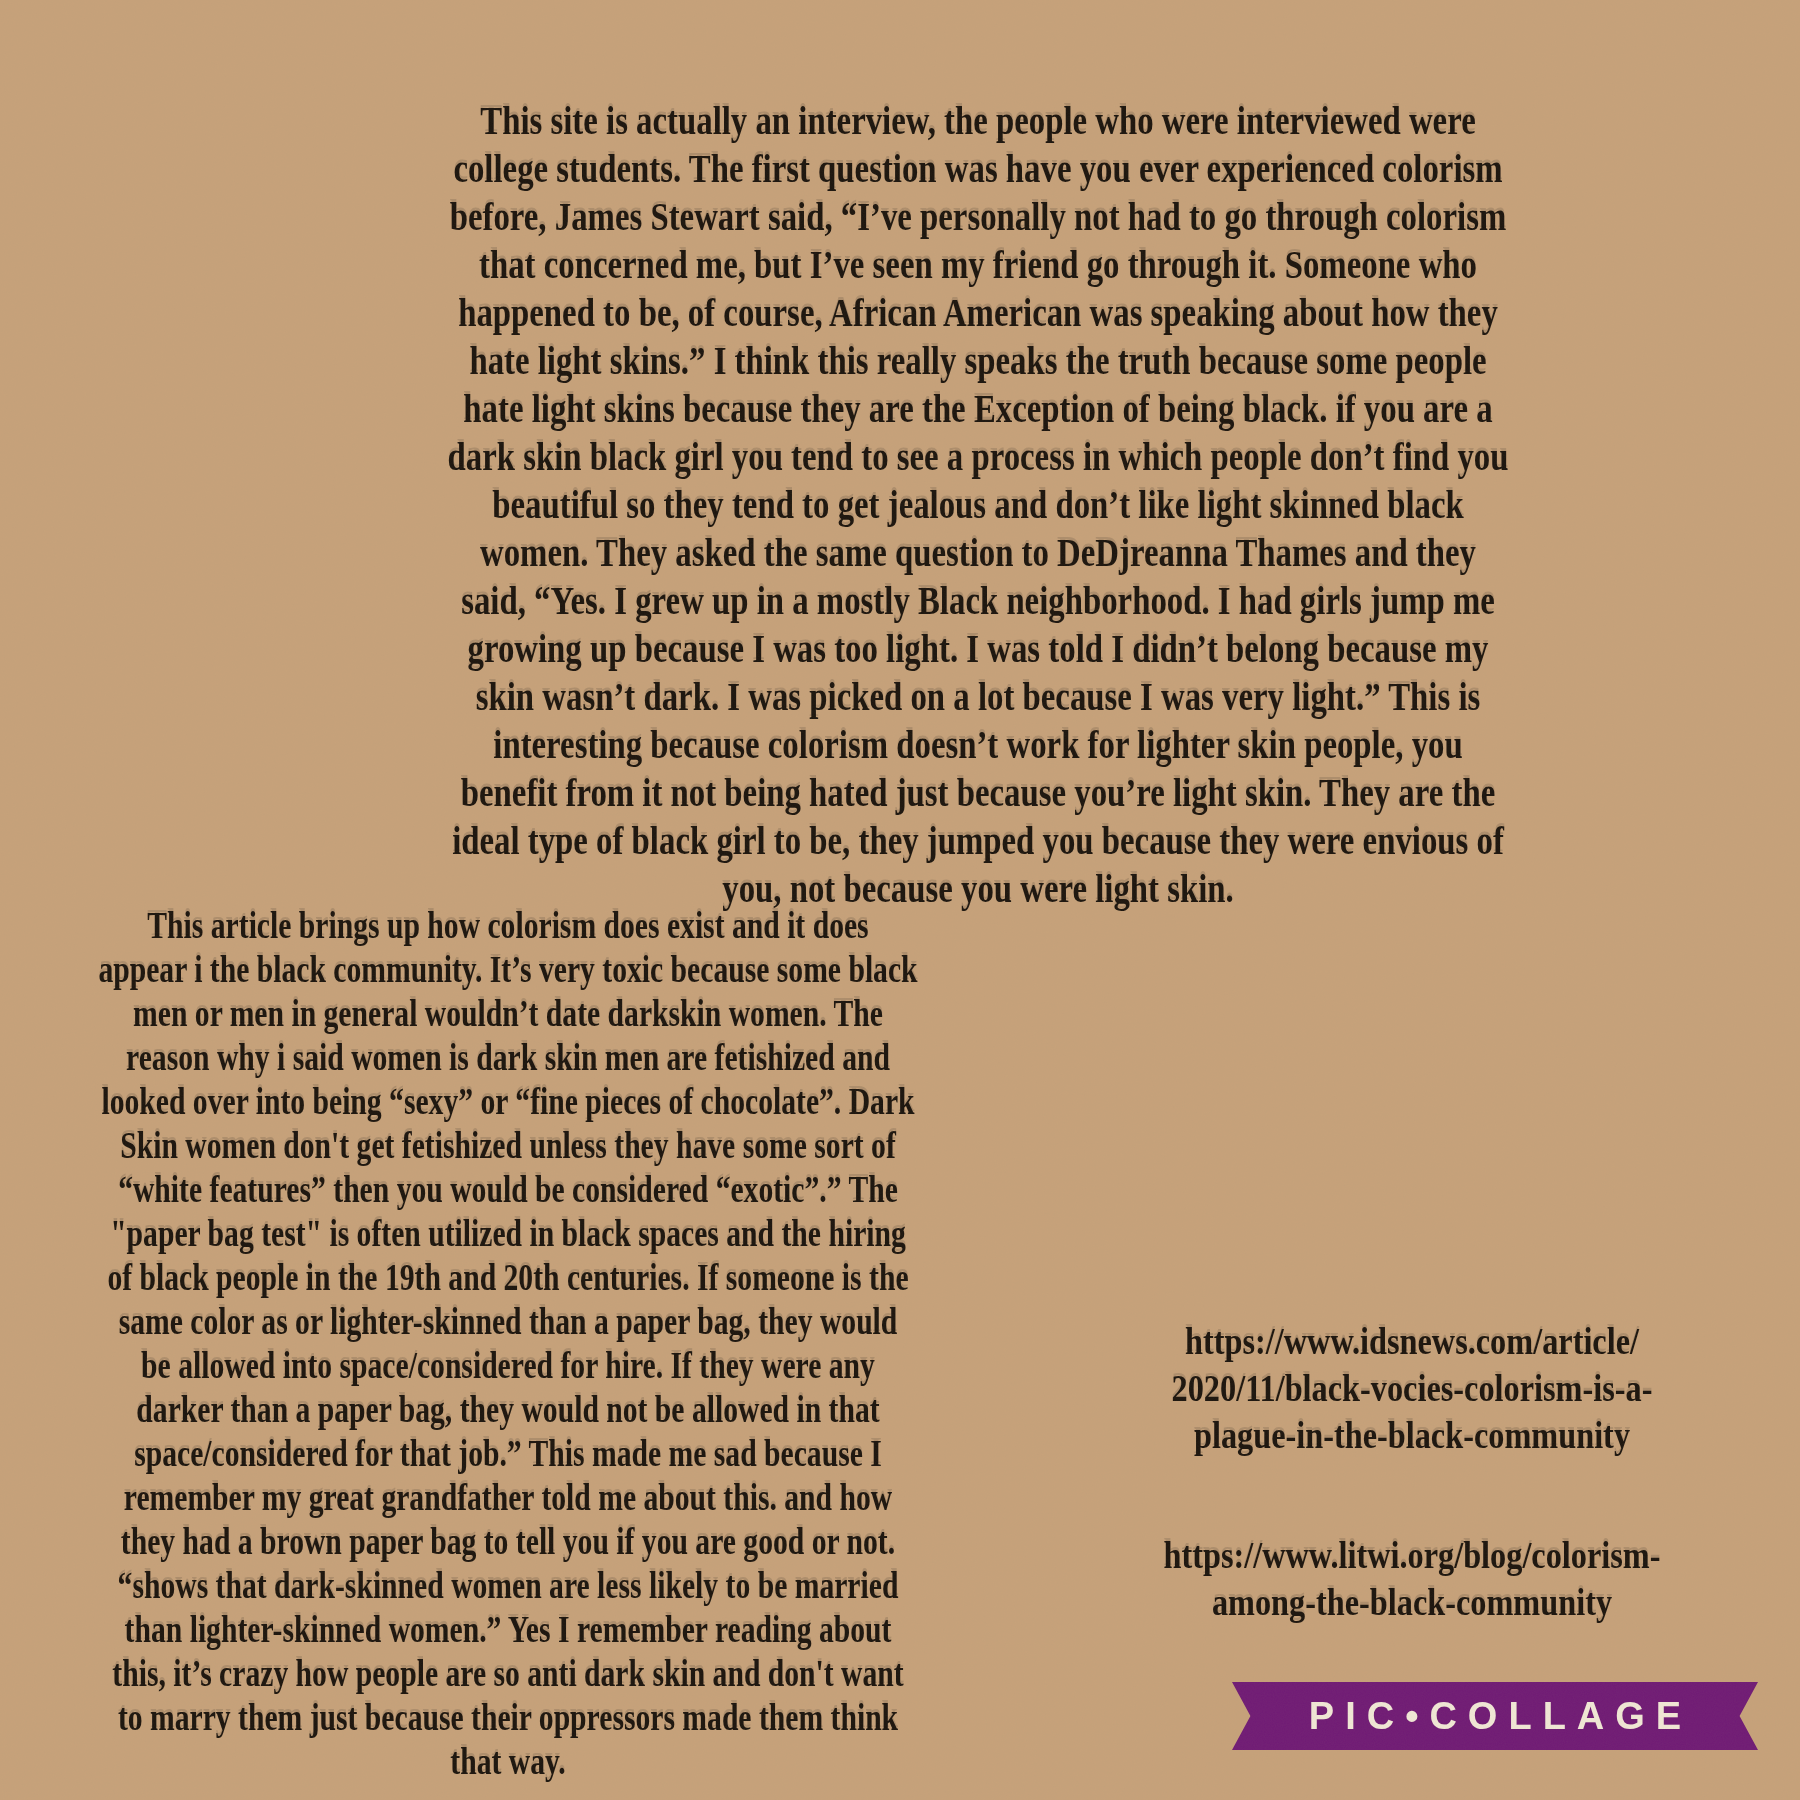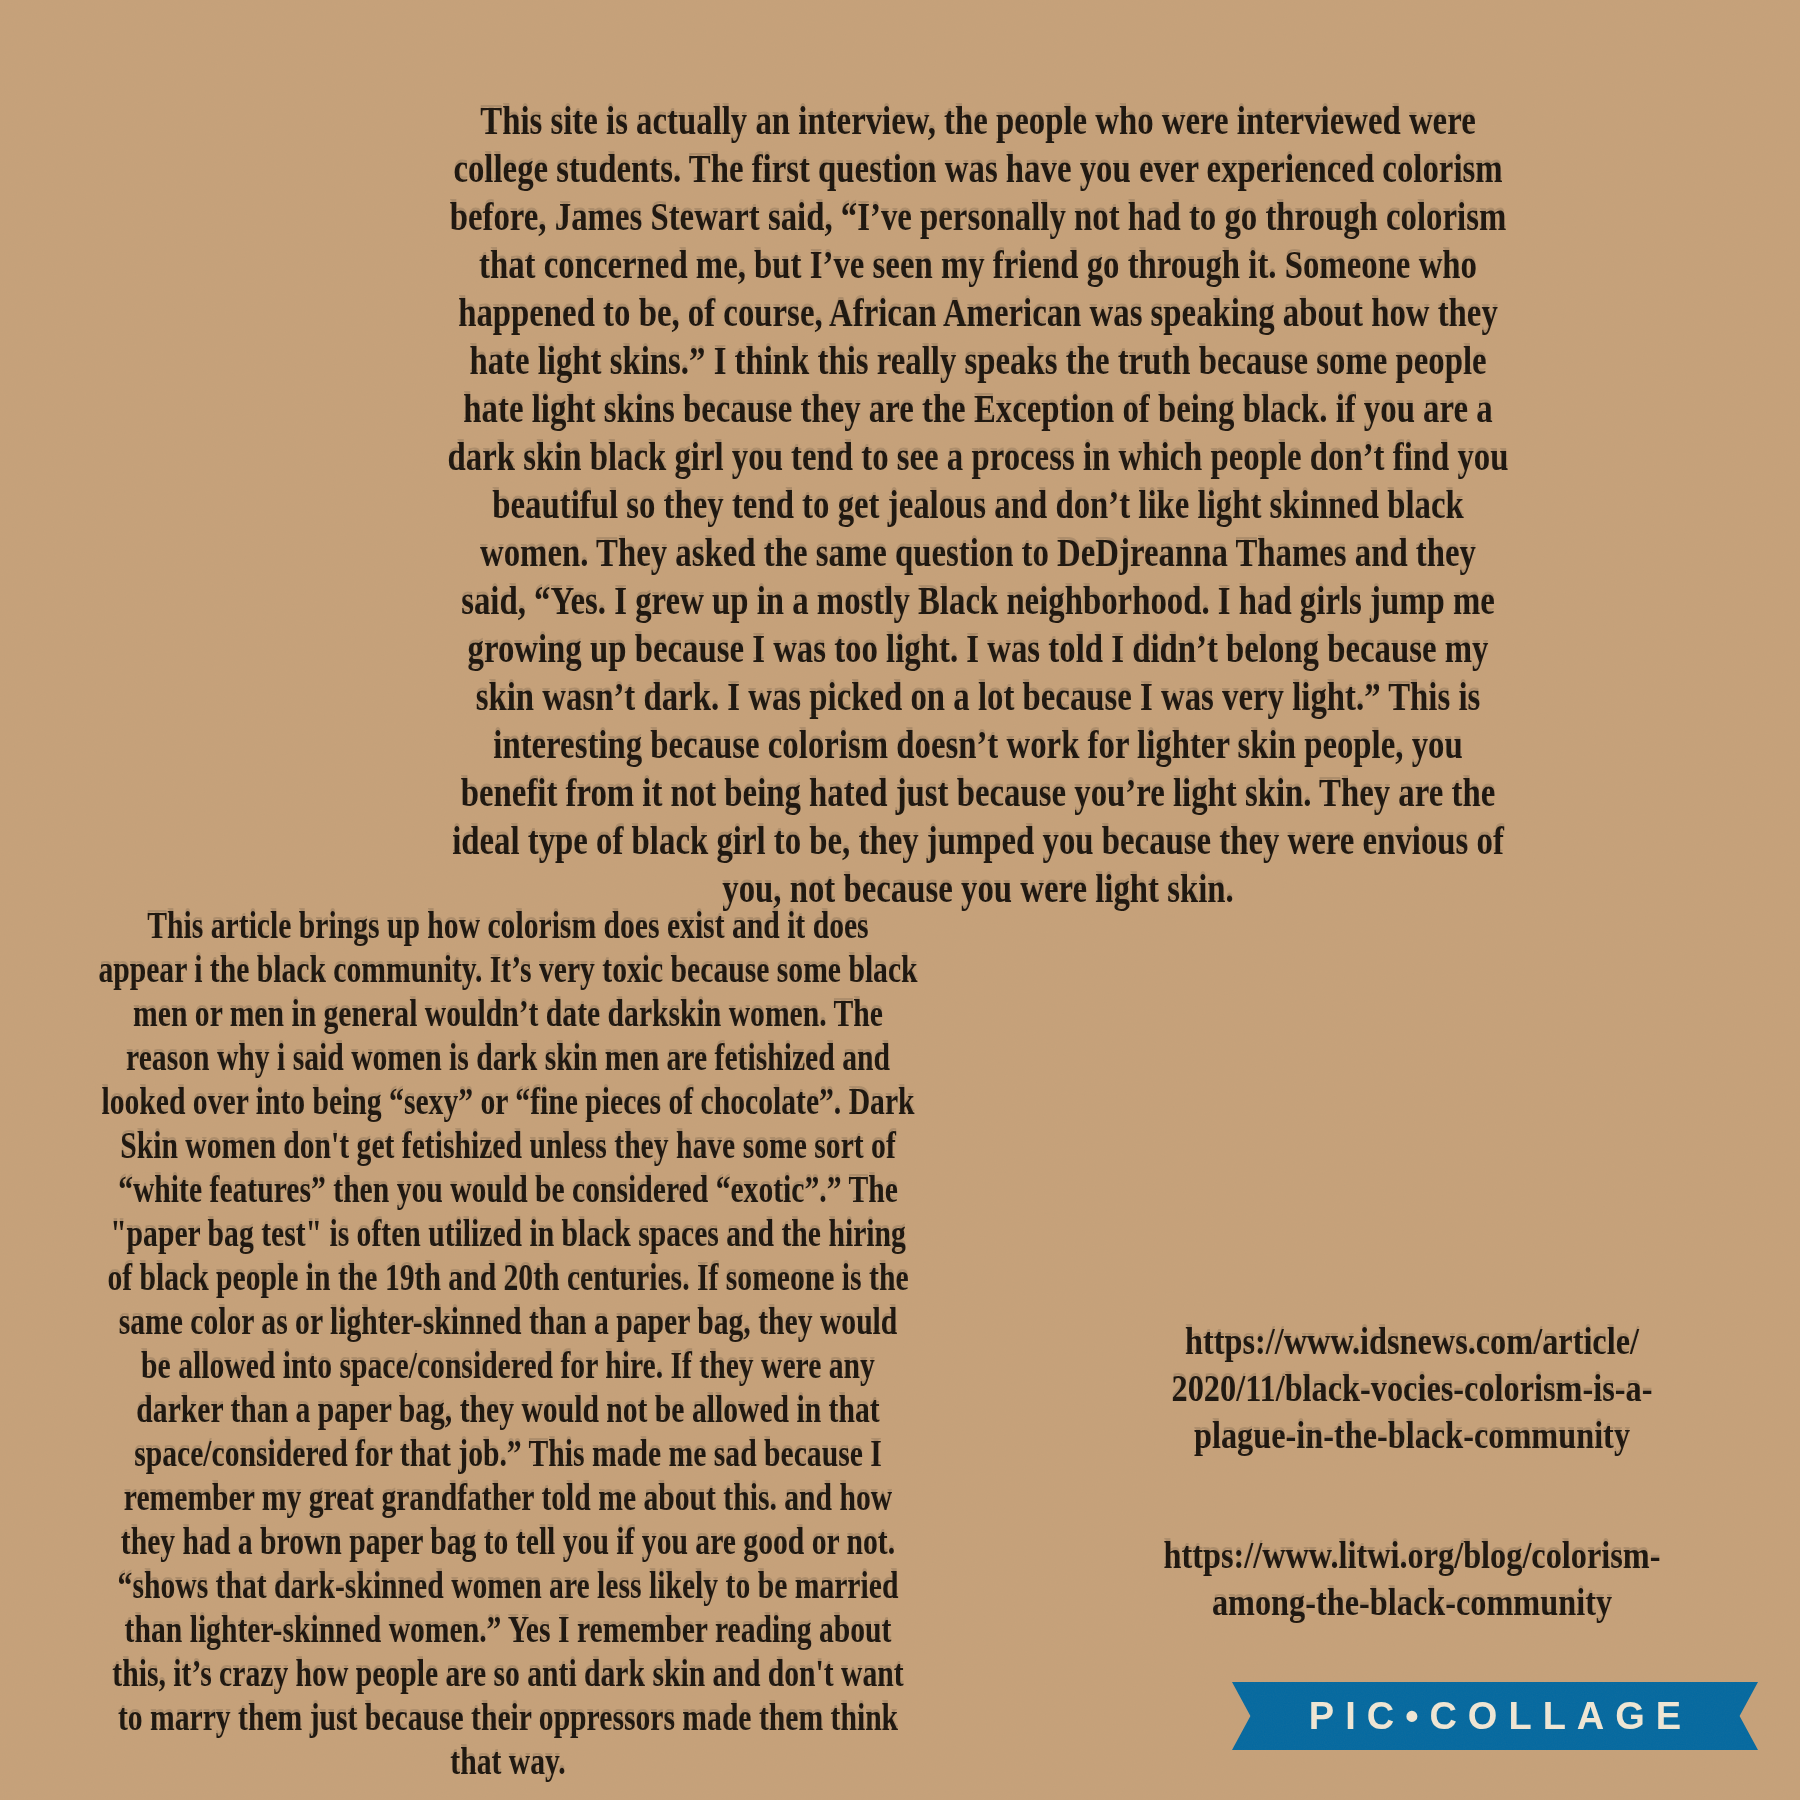--- a/index.html
+++ b/index.html
@@ -64,21 +64,21 @@
     top: 1532px;
     width: 760px;
   }
   
   .watermark {
     position: absolute;
     left: 1232px;
     top: 1682px;
     width: 526px;
     height: 68px;
-    background: #0369a1;
+    background: #701a75;
     clip-path: polygon(0% 0%, 100% 0%, 96.5% 50%, 100% 100%, 0% 100%, 3.5% 50%);
     display: flex;
     align-items: center;
     justify-content: center;
   }
   .watermark-label {
     font-family: "Liberation Sans", sans-serif;
     font-weight: 700;
     font-size: 38px;
     letter-spacing: 11px;

